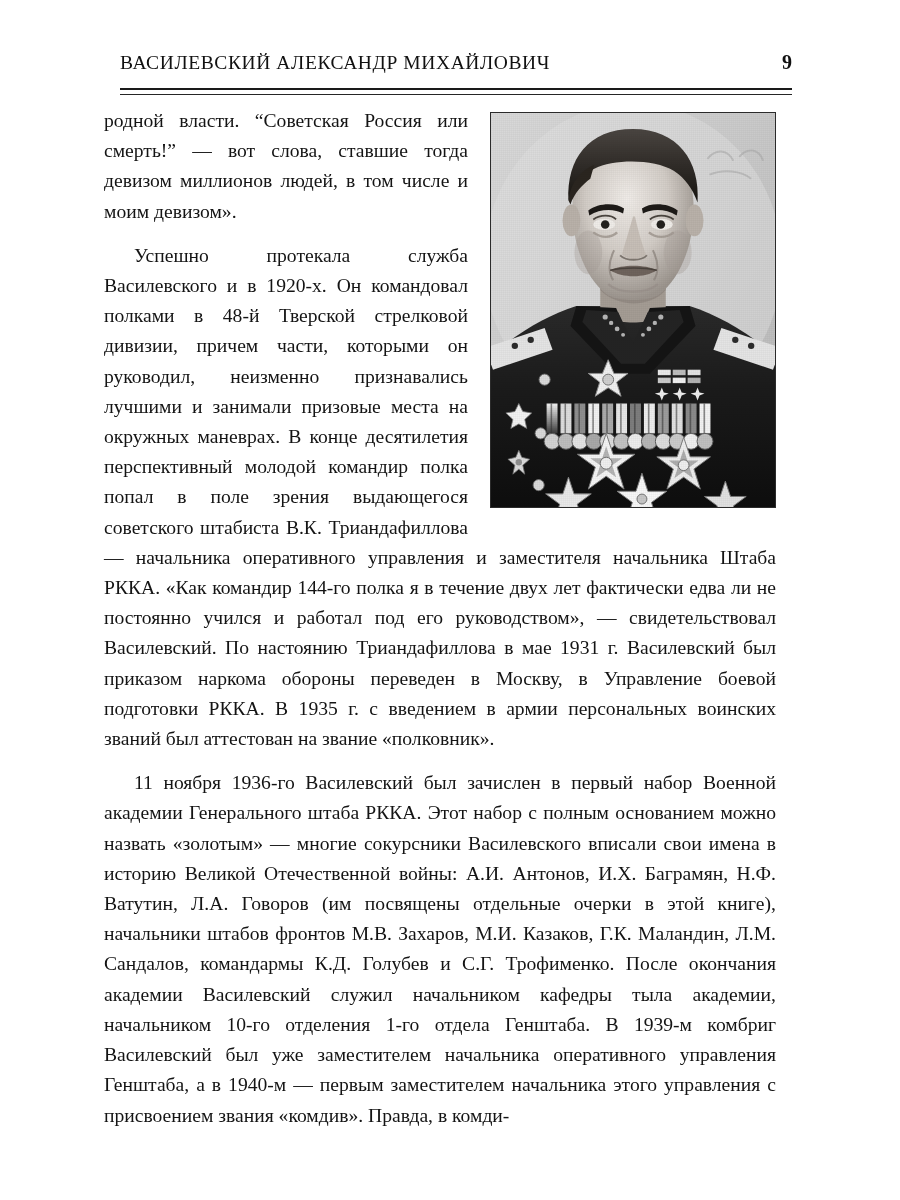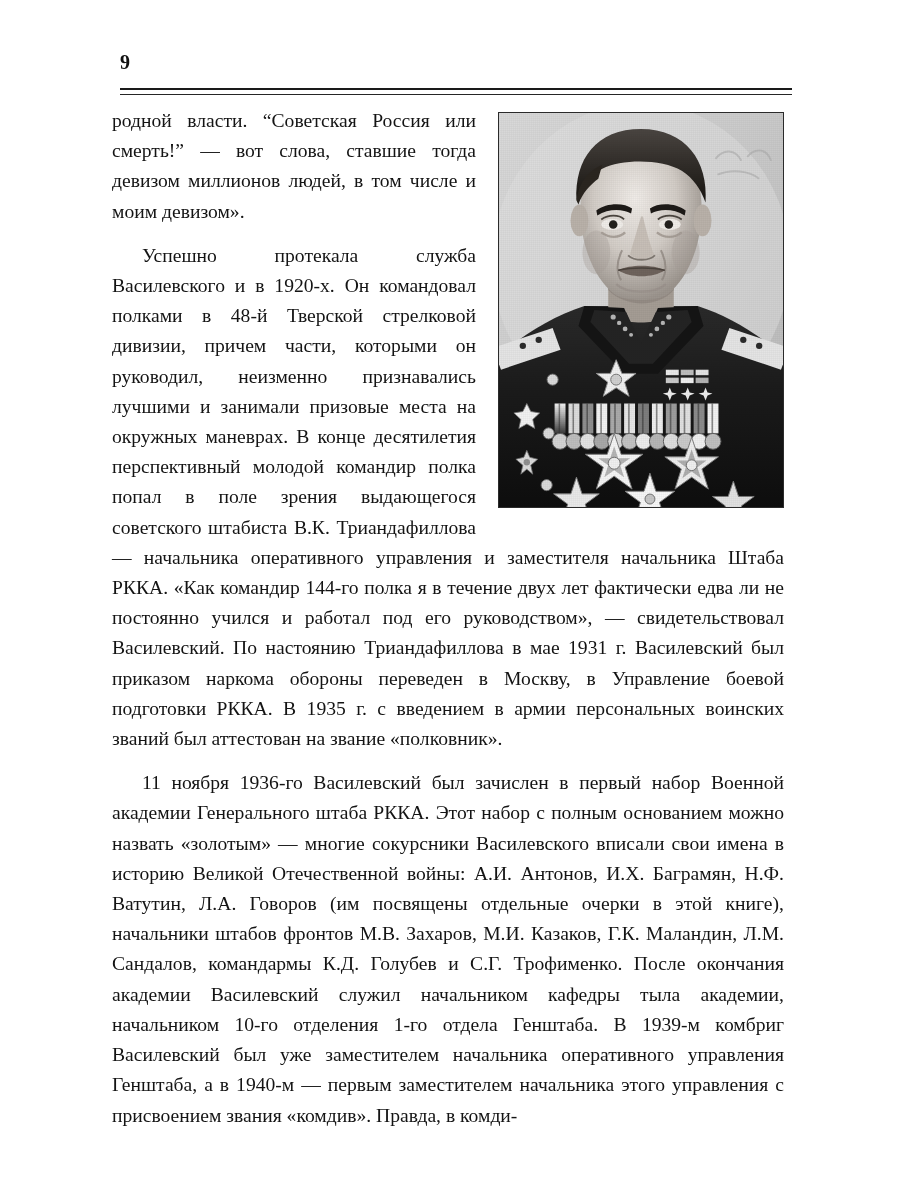--- a/index.html
+++ b/index.html
@@ -64,21 +64,21 @@
   .rule-gap { height: 3.2px; }
   .rule-thin {
     height: 1.8px;
     background: #262626;
     width: 100%;
   }
 
   
   .body-col {
     position: absolute;
-    left: 112px;
+    left: 104px;
     top: 106px;
     width: 672px;
     font-size: 19.6px;
     line-height: 30.2px;
     text-align: justify;
     text-justify: inter-word;
     hyphens: manual;
     color: #141414;
   }
   .body-col p {
@@ -128,20 +128,21 @@
       repeating-linear-gradient(90deg, rgba(0,0,0,0.035) 0 1px, rgba(255,255,255,0) 1px 2px);
     mix-blend-mode: multiply;
   }
 </style>
 </head>
 <body>
 
 <div class="page">
 
   <div class="running-head">
+    <span class="head-title">ВАСИЛЕВСКИЙ АЛЕКСАНДР МИХАЙЛОВИЧ</span>
     <span class="folio">9</span>
   </div>
 
   <div class="rule-group">
     <div class="rule-thick"></div>
     <div class="rule-gap"></div>
     <div class="rule-thin"></div>
   </div>
 
   <div class="body-col">

